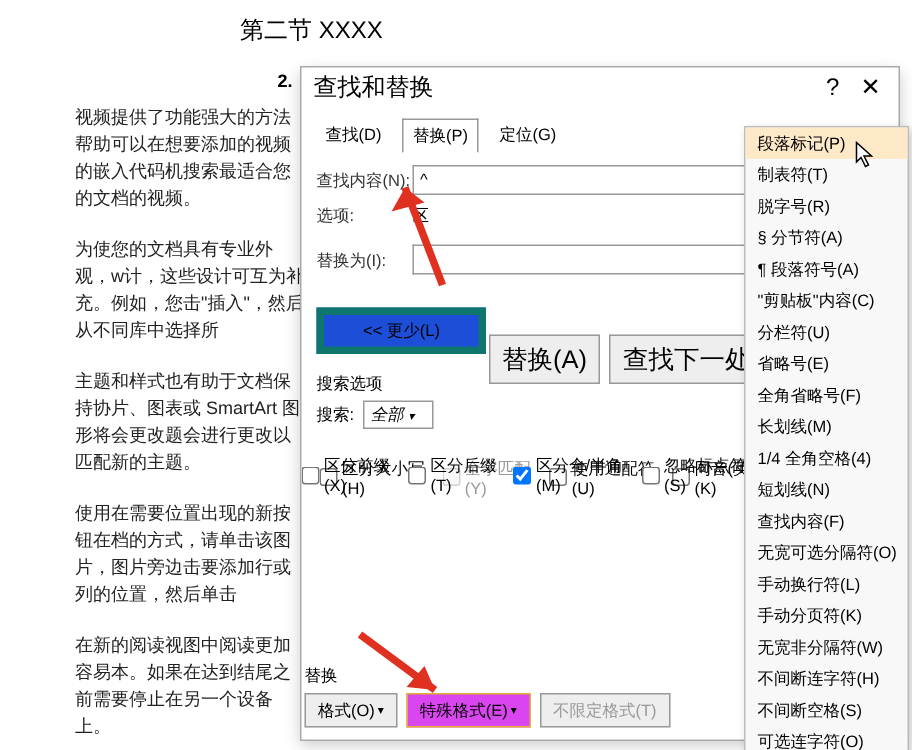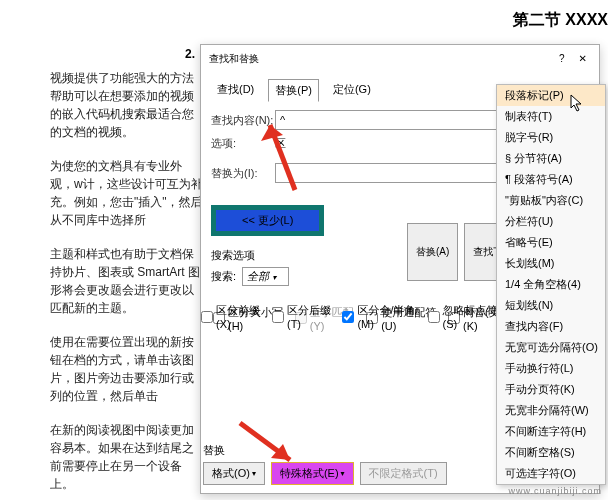--- a/index.html
+++ b/index.html
@@ -1,36 +1,36 @@
 <!DOCTYPE html>
 <html><head>
 <meta charset="utf-8">
 <style>
   * { margin: 0; padding: 0; box-sizing: border-box; }
   body { font-family: "Microsoft YaHei", SimSun, Arial, sans-serif; font-size: 11px; background: #fff; width: 608px; height: 500px; overflow: hidden; position: relative; }
   .doc-bg { position: absolute; left: 0; top: 0; width: 608px; height: 500px; padding: 10px 0 0 0; }
-  .doc-title { font-size: 16px; font-weight: bold; text-align: right; margin-left: 160px; margin-bottom: 16px; }
+  .doc-title { font-size: 16px; font-weight: normal; text-align: left; margin-left: 160px; margin-bottom: 16px; }
   .doc-sub { font-size: 12px; font-weight: bold; margin-left: 185px; margin-bottom: 8px; }
   .doc-p { font-size: 12px; line-height: 18px; color: #222; margin: 0 0 16px 50px; width: 155px; text-align: left; }
   .dialog { position: absolute; left: 200px; top: 44px; width: 400px; height: 450px; background: #fff; border: 1px solid #aaa; box-shadow: 0 3px 10px rgba(0,0,0,0.2); }
-  .dlg-title { height: 28px; line-height: 28px; padding: 0 8px; display: flex; justify-content: space-between; align-items: center; font-size: 10px; }
+  .dlg-title { height: 28px; line-height: 28px; padding: 0 8px; display: flex; justify-content: space-between; align-items: center; font-size: 16px; }
   .dlg-close { width: 40px; text-align: right; display: flex; gap: 14px; justify-content: flex-end; padding-right: 4px; }
   .dlg-body { padding: 6px 10px 8px 10px; }
   .tabs { display: flex; gap: 8px; font-size: 11px; margin-bottom: 8px; }
   .tab { padding: 3px 6px; cursor: pointer; }
   .tab.active { border: 1px solid #999; border-bottom: 1px solid #fff; background: #fff; }
   .row { display: flex; align-items: center; margin-bottom: 6px; font-size: 11px; }
   .rlabel { width: 64px; color: #333; }
   .combo { flex: 1; display: flex; }
   .combo-input { flex: 1; height: 20px; border: 1px solid #999; border-right: none; padding: 0 4px; font-size: 11px; }
   .combo-btn { width: 18px; height: 20px; border: 1px solid #999; background: #eee; display: flex; align-items: center; justify-content: center; cursor: pointer; }
   .opts { display: flex; align-items: center; margin-bottom: 6px; font-size: 11px; }
   .less-btn { margin: 6px 0; padding: 3px 26px; border: 5px solid #0f766e; background: #1d4ed8; font-size: 11px; cursor: pointer; display: inline-block; }
   .btns-row { position: absolute; right: 10px; top: 178px; display: flex; gap: 6px; }
-  .btn { padding: 21px 8px; border: 1px solid #999; background: #eee; font-size: 10px; cursor: pointer; }
+  .btn { padding: 4px 8px; border: 1px solid #999; background: #eee; font-size: 17px; cursor: pointer; }
   .search-opts-label { font-size: 11px; margin: 6px 0 4px 0; }
   .search-dir { display: flex; align-items: center; gap: 6px; font-size: 11px; margin-bottom: 6px; }
   .dir-select { border: 1px solid #999; padding: 1px 12px 1px 4px; background: #fff; font-style: italic; }
   .chk-col { display: flex; gap: 5px; font-size: 11px; }
   .chk { display: flex; align-items: center; gap: 3px; }
   .chk input { width: 12px; height: 12px; }
   .chk.disabled { color: #999; }
   .left-chks { position: absolute; left: 12px; top: 258px; }
   .right-chks { position: absolute; right: 12px; top: 258px; }
   .replace-sect { position: absolute; left: 2px; bottom: 8px; }
@@ -178,20 +178,21 @@
 
 <div class="dd-menu">
   <div class="dd-item hl">段落标记(P)</div>
   <div class="dd-item">制表符(T)</div>
   <div class="dd-item">脱字号(R)</div>
   <div class="dd-item">§ 分节符(A)</div>
   <div class="dd-item">¶ 段落符号(A)</div>
   <div class="dd-item">"剪贴板"内容(C)</div>
   <div class="dd-item">分栏符(U)</div>
   <div class="dd-item">省略号(E)</div>
+  <div class="dd-item">全角省略号(F)</div>
   <div class="dd-item">长划线(M)</div>
   <div class="dd-item">1/4 全角空格(4)</div>
   <div class="dd-item">短划线(N)</div>
   <div class="dd-item">查找内容(F)</div>
   <div class="dd-item">无宽可选分隔符(O)</div>
   <div class="dd-item">手动换行符(L)</div>
   <div class="dd-item">手动分页符(K)</div>
   <div class="dd-item">无宽非分隔符(W)</div>
   <div class="dd-item">不间断连字符(H)</div>
   <div class="dd-item">不间断空格(S)</div>

